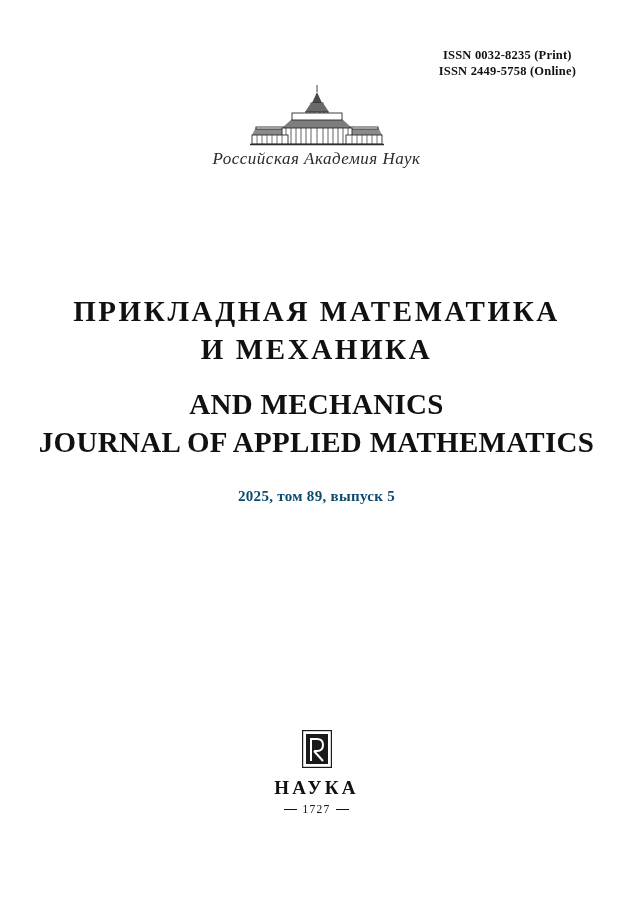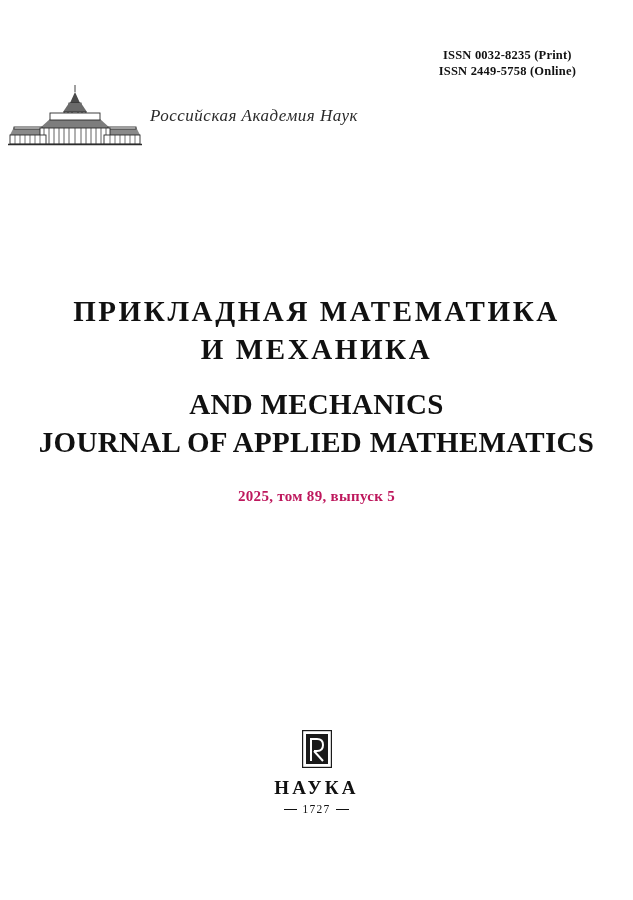--- a/index.html
+++ b/index.html
@@ -36,21 +36,21 @@
     color: #111;
   }
 
   
   .emblem {
     position: absolute;
     top: 83px;
     left: 0;
     right: 0;
     display: flex;
-    flex-direction: row;
+    flex-direction: column;
     align-items: center;
   }
   .emblem svg {
     display: block;
   }
   .emblem-caption {
     margin-top: -6px;
     font-family: "Liberation Serif", serif;
     font-style: italic;
     font-size: 17px;
@@ -84,21 +84,21 @@
     line-height: 38px;
     letter-spacing: 0.3px;
     color: #111;
   }
   .issue-line {
     margin-top: 27px;
     font-family: "Liberation Serif", serif;
     font-weight: bold;
     font-size: 15px;
     letter-spacing: 0.3px;
-    color: #be185d;
+    color: #0c4a6e;
     text-align: center;
   }
 
   
   .publisher {
     position: absolute;
     bottom: 85px;
     left: 0;
     right: 0;
     display: flex;

